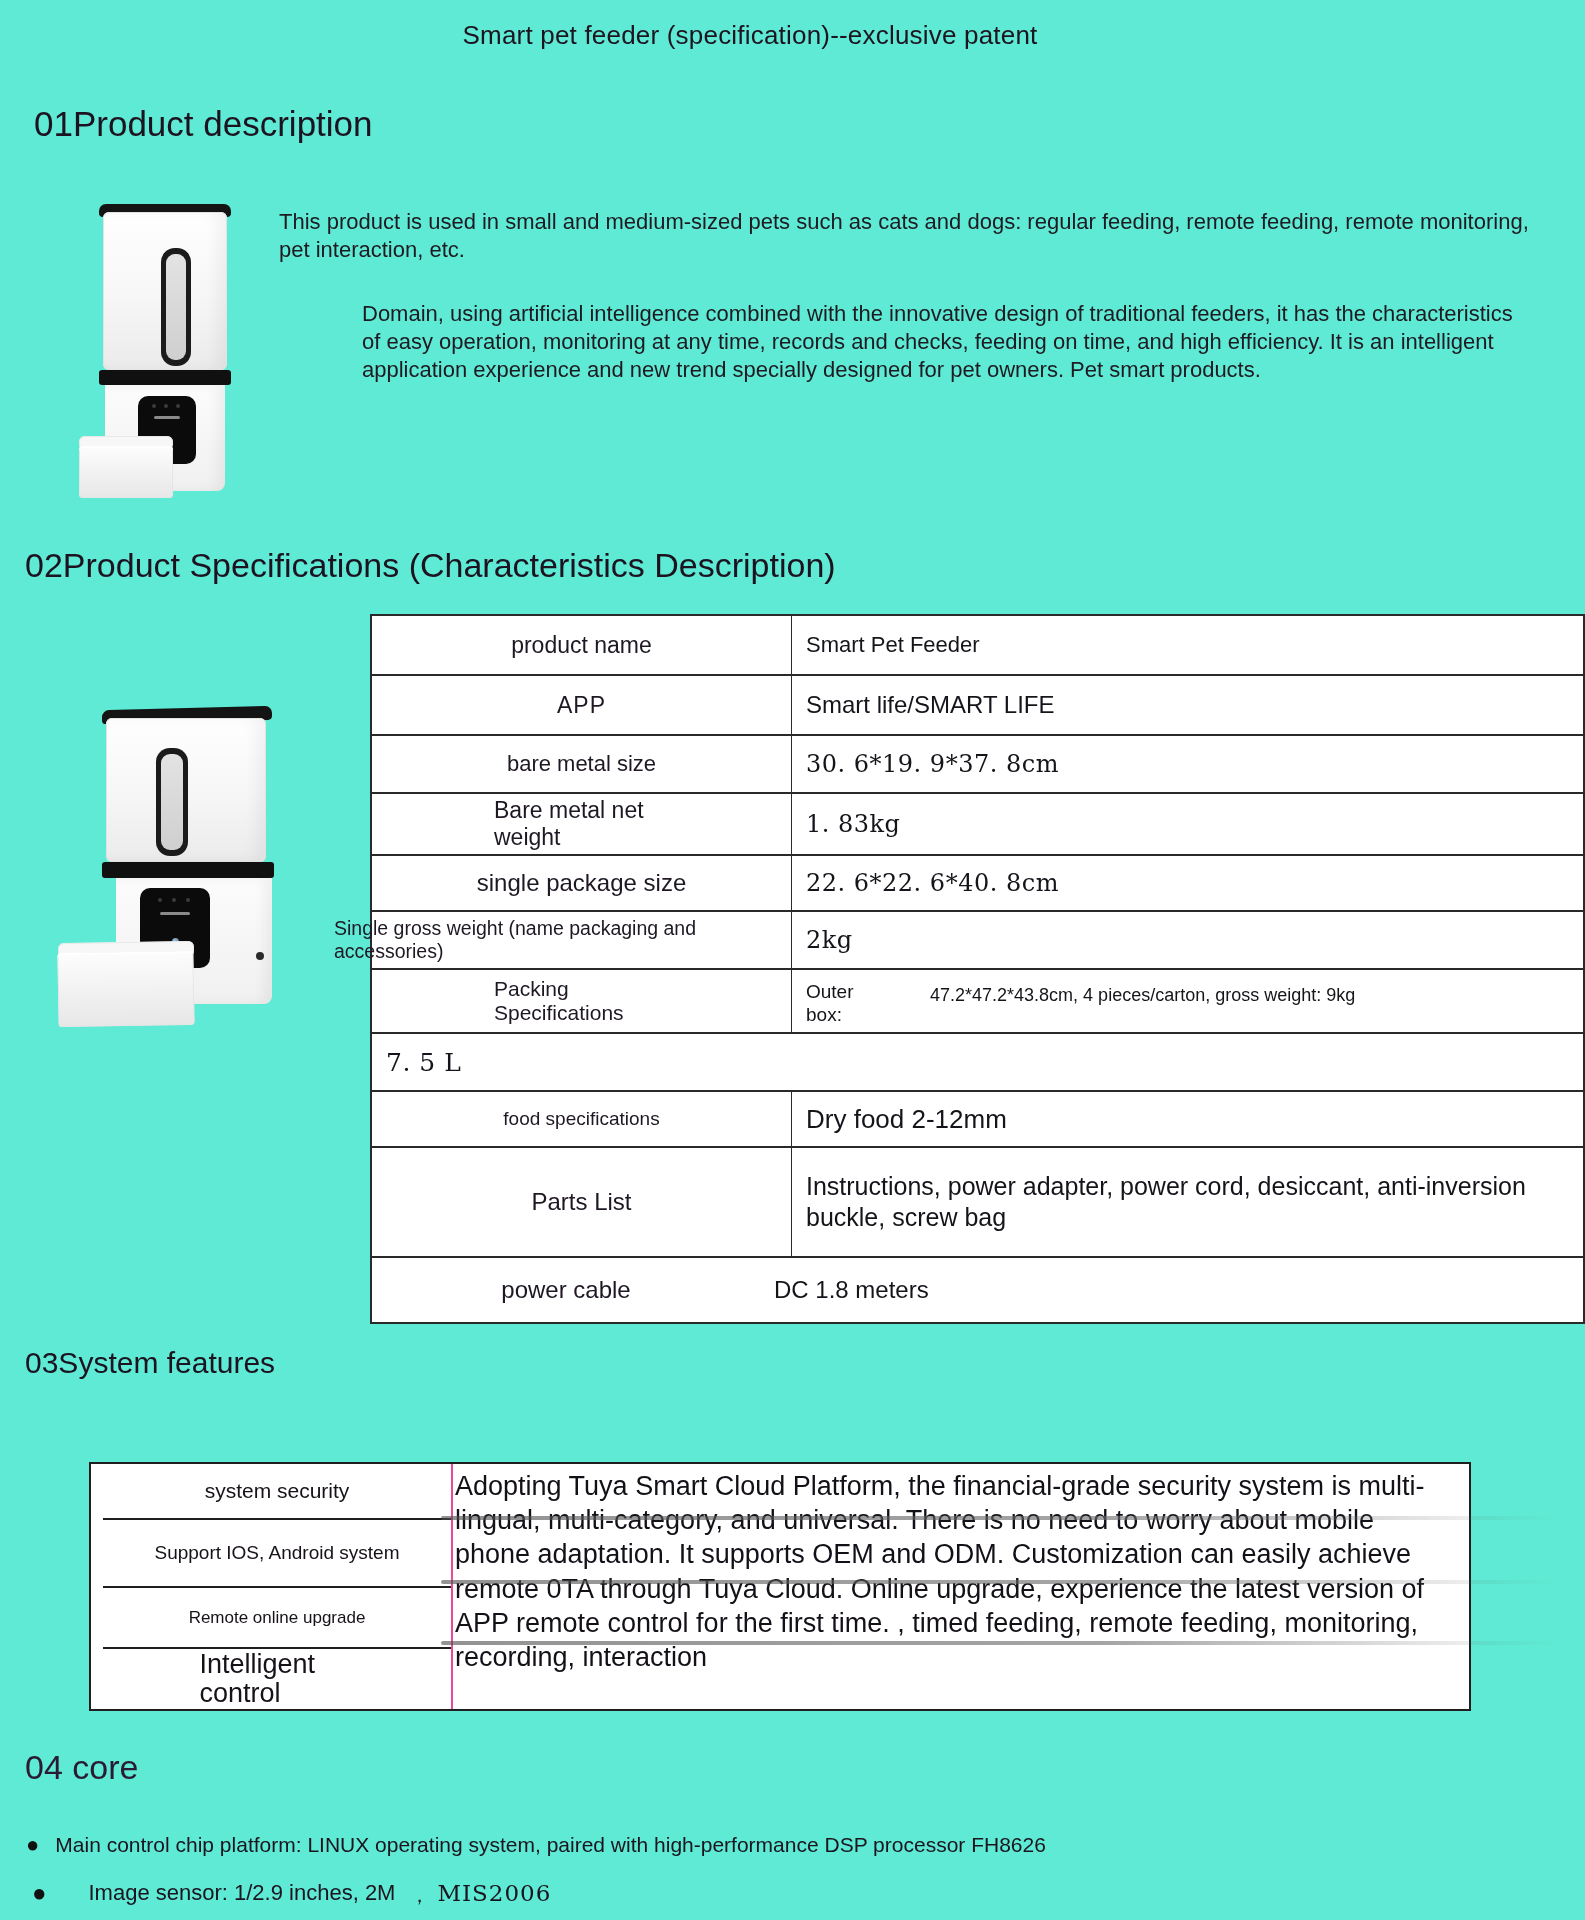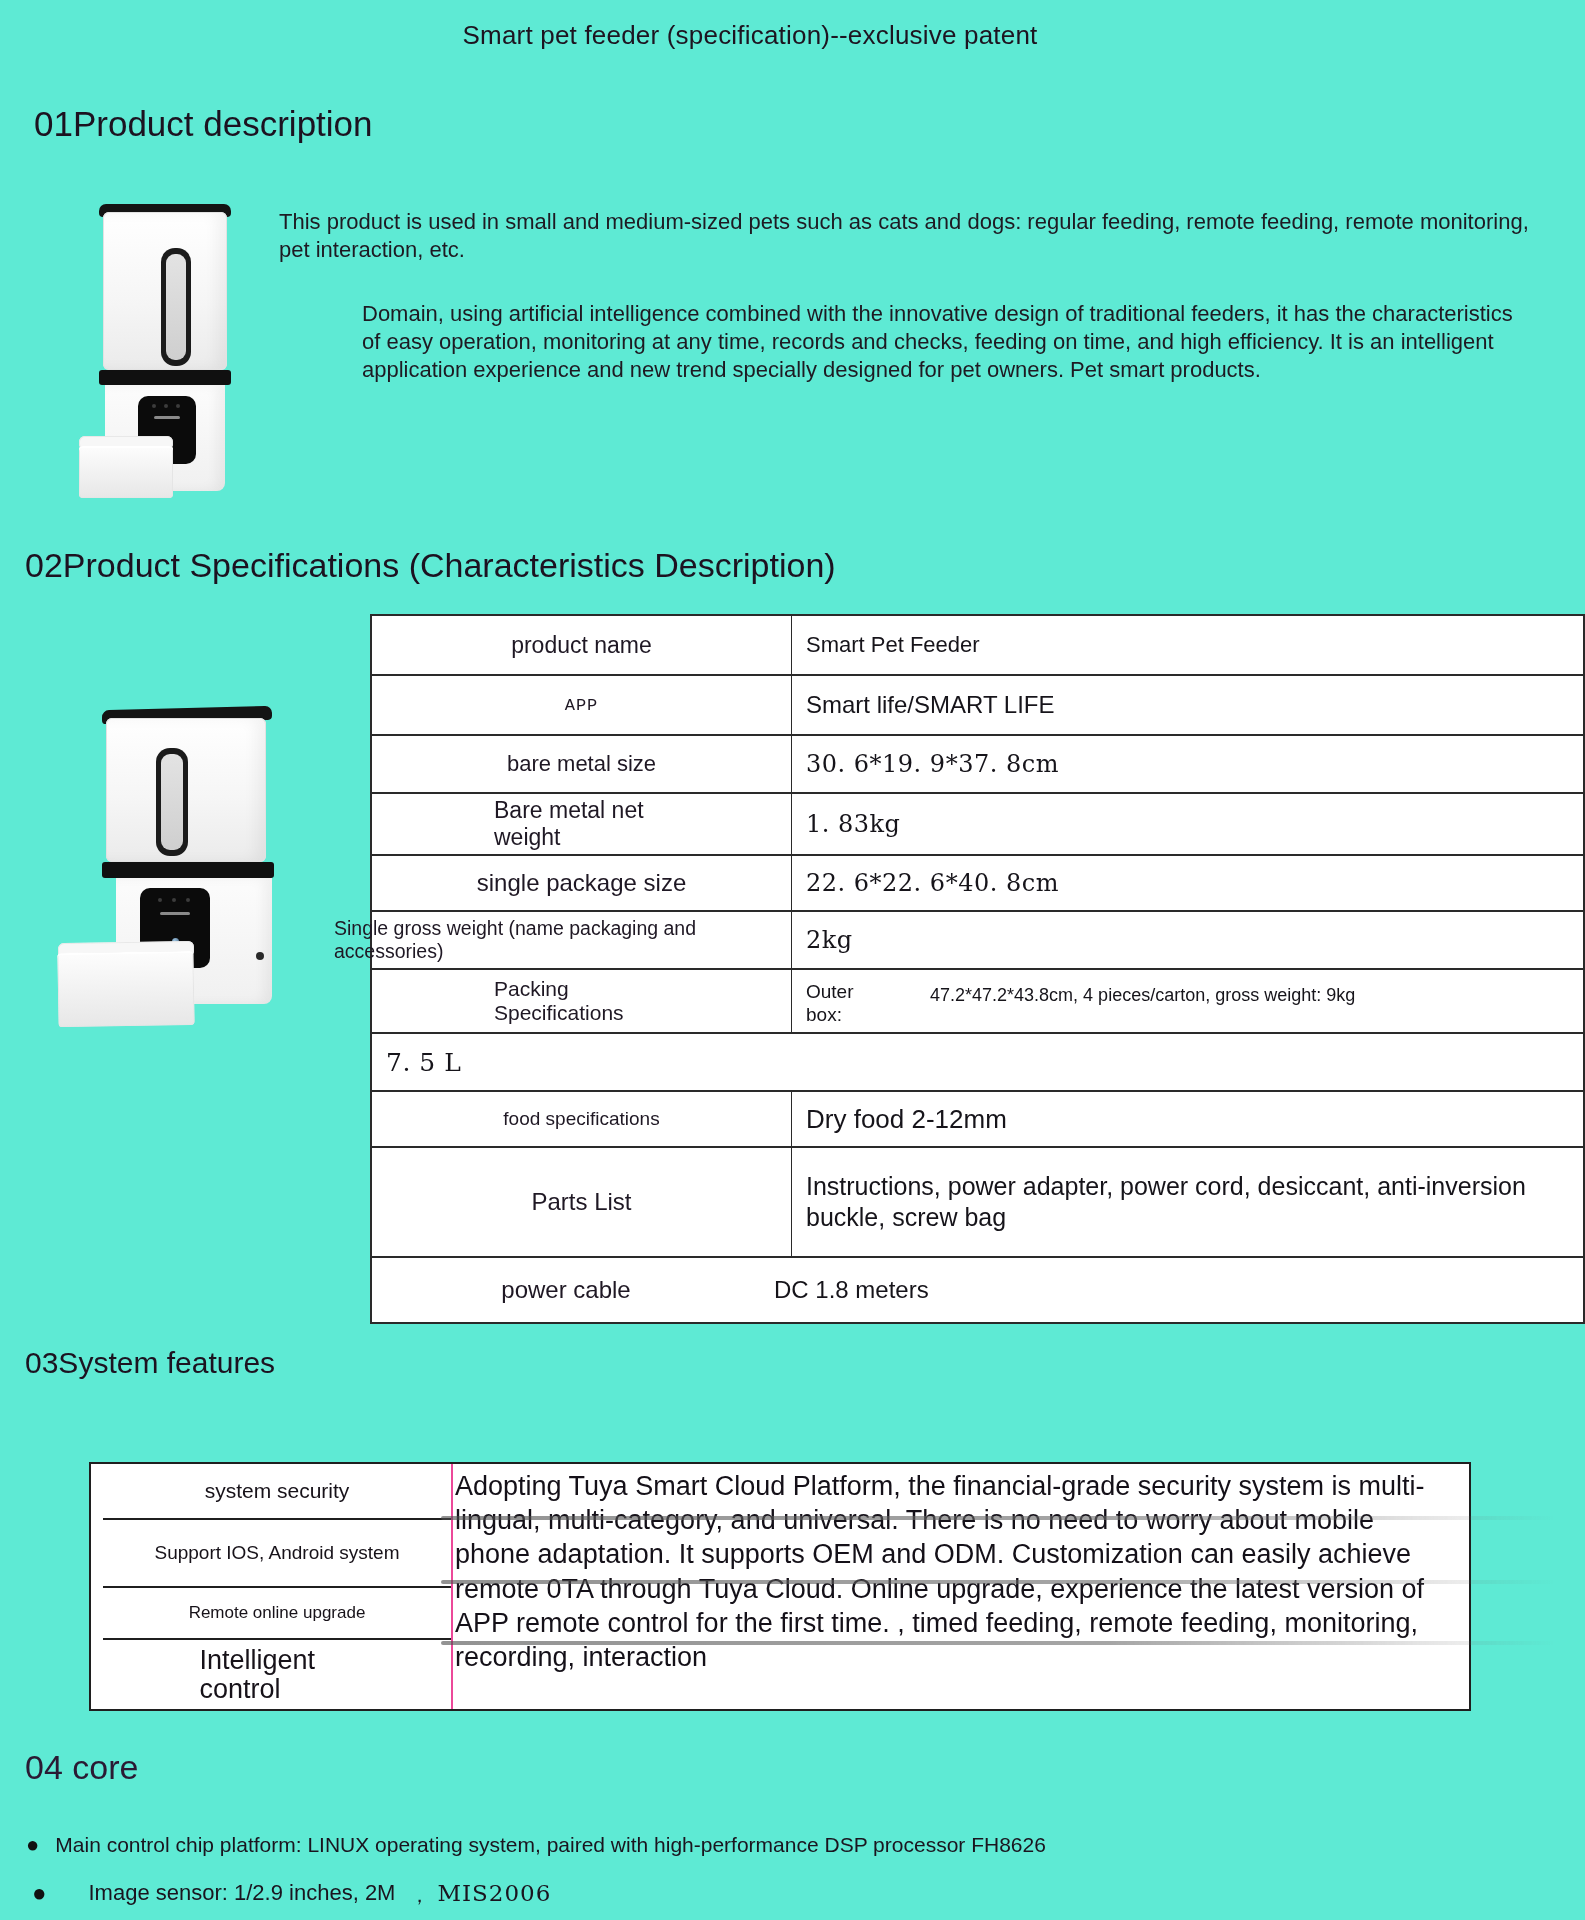--- a/index.html
+++ b/index.html
@@ -54,21 +54,21 @@
   .spec-label{
     width:420px;flex:0 0 420px;border-right:1px solid #2a2a2a;box-sizing:border-box;
     display:flex;align-items:center;justify-content:center;text-align:center;
     font-size:23px;color:#1f1824;position:relative;
   }
   .spec-value{
     flex:1;display:flex;align-items:center;padding-left:14px;box-sizing:border-box;
     font-size:23px;color:#16141a;
   }
   .v-serif{font-family:"DejaVu Serif", serif;font-size:24px;letter-spacing:0.5px;}
-  .l-serif{font-family:Liberation Mono, monospace;font-size:17px;letter-spacing:1px;}
+  .l-serif{font-family:Liberation Sans, sans-serif;font-size:23px;letter-spacing:1px;}
   .l-left-block{width:175px;text-align:left;margin:0 auto;}
   .l-small{font-size:19px;}
   .l-overflow{
     position:absolute;left:-38px;top:50%;transform:translateY(-50%);
     width:420px;text-align:left;font-size:19.5px;line-height:23px;
   }
   .packing-value{align-items:flex-start;padding-top:10px;}
   .packing-prefix{width:88px;font-size:19px;line-height:23px;flex:0 0 88px;}
   .packing-main{font-size:18px;margin-left:36px;margin-top:5px;}
   .parts-value{font-size:25px;line-height:31px;padding-right:12px;}
@@ -83,21 +83,21 @@
     position:absolute;left:89px;top:1462px;width:1382px;height:249px;
     border:2px solid #1f1f1f;box-sizing:border-box;background:#fff;
   }
   .feat-left{position:absolute;left:12px;top:0;bottom:0;width:350px;
     border-right:2px solid #ec4899;box-sizing:border-box;display:flex;flex-direction:column;}
   .feat-cell{display:flex;align-items:center;justify-content:center;text-align:center;
     box-sizing:border-box;color:#171219;}
   .feat-cell + .feat-cell{border-top:2px solid #1f1f1f;}
   .fc1{height:54px;font-size:21px;}
   .fc2{height:68px;font-size:19px;}
-  .fc3{height:52px;font-size:17px;}
+  .fc3{height:61px;font-size:17px;}
   .fc4{flex:1;font-size:27px;}
   .fc4 .inner{width:155px;text-align:left;line-height:29px;}
   .feat-right{
     position:absolute;left:350px;top:0;right:0;bottom:0;
     padding:5px 14px;box-sizing:border-box;
     font-size:27px;line-height:34.2px;color:#141018;
   }
   .feat-strike{
     position:absolute;height:4px;border-radius:2px;left:350px;width:1115px;
     background:linear-gradient(to right,#4c4c4c,#6a6a6a 60%,rgba(110,110,110,0));

